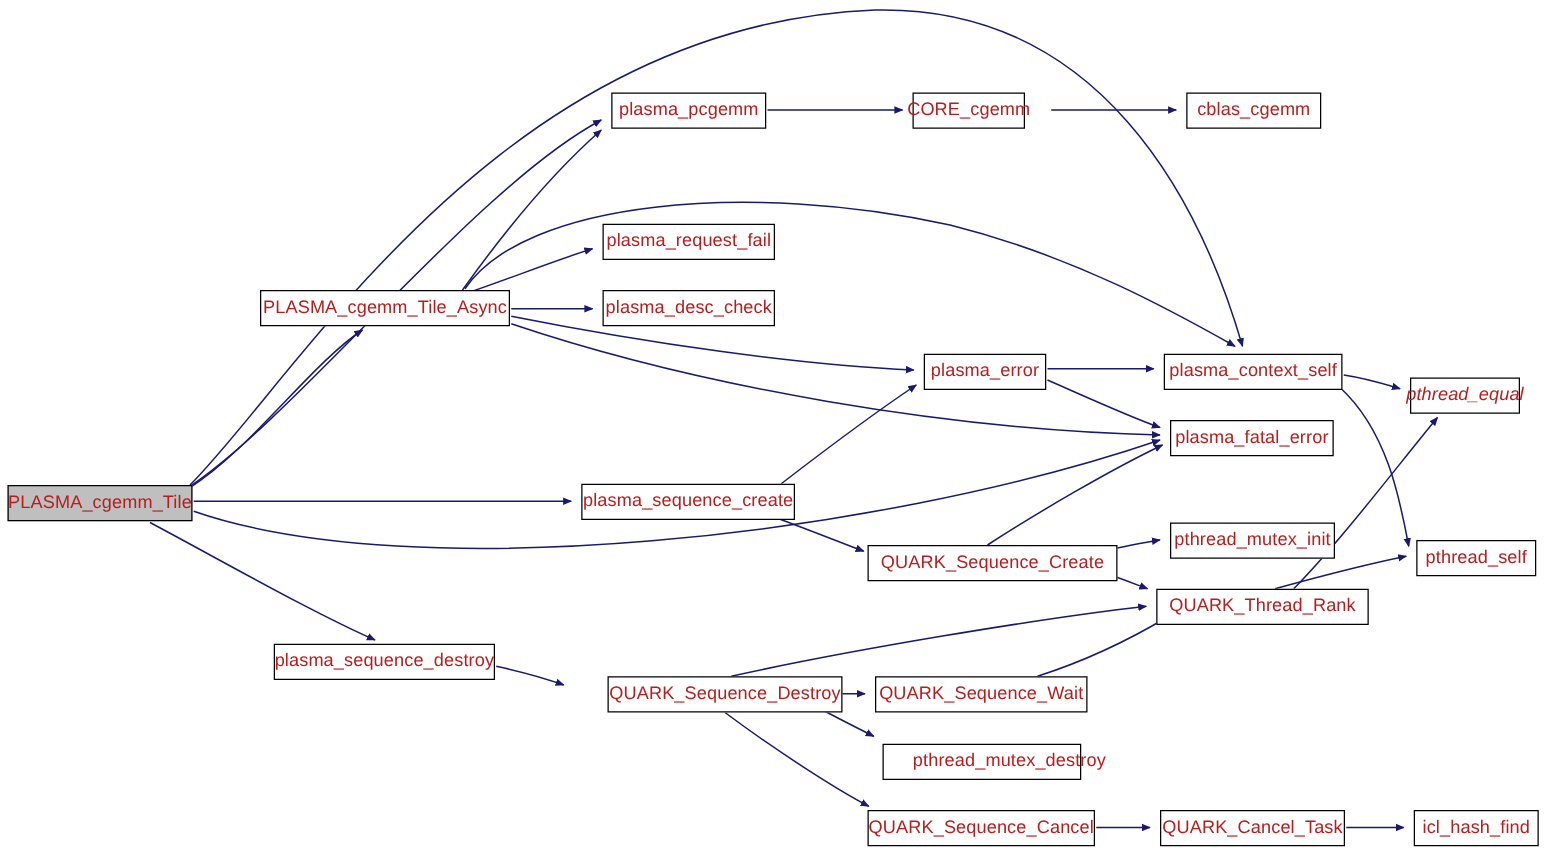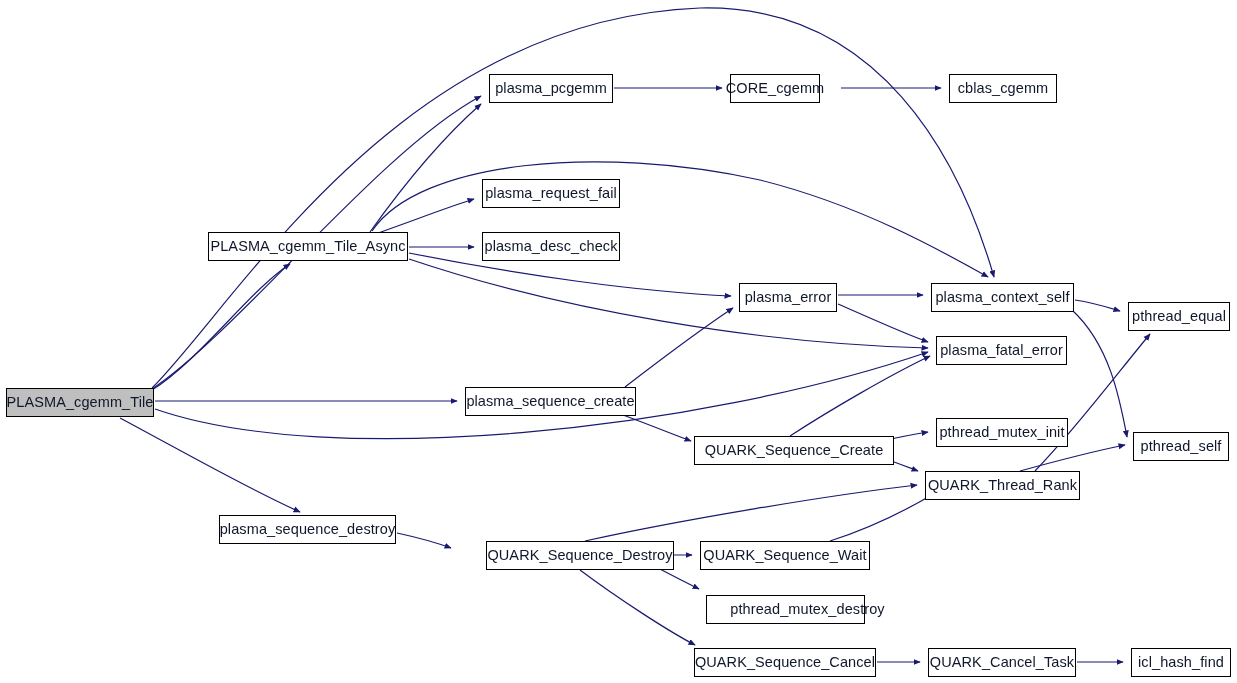--- a/index.html
+++ b/index.html
@@ -21,21 +21,21 @@
     top: 0;
     width: 1237px;
     height: 683px;
     pointer-events: none;
   }
   .node {
     position: absolute;
     box-sizing: border-box;
     border: 1px solid #000000;
     background: #ffffff;
-    color: #0f172a;
+    color: #b91c1c;
     font-size: 14.5px;
     line-height: 1;
     display: flex;
     align-items: center;
     justify-content: center;
     white-space: nowrap;
     letter-spacing: 0.1px;
   }
   .node.highlight {
     background: #bfbfbf;
@@ -118,36 +118,36 @@
       </div>
       <div class="node" style="left: 739px; top: 283px; width: 98px; height: 29px;">
         <span class="node-label">plasma_error</span>
       </div>
       <div class="node" style="left: 931px; top: 283px; width: 143px; height: 29px;">
         <span class="node-label">plasma_context_self</span>
       </div>
       <div class="node" style="left: 936px; top: 336px; width: 131px; height: 29px;">
         <span class="node-label">plasma_fatal_error</span>
       </div>
-      <div class="node" style="left: 1128px; top: 302px; width: 102px; height: 29px;">
+      <div class="node" style="left: 1128px; top: 302px; width: 88px; height: 29px; font-style: italic;">
         <span class="node-label">pthread_equal</span>
       </div>
       <div class="node" style="left: 1133px; top: 432px; width: 96px; height: 29px;">
         <span class="node-label">pthread_self</span>
       </div>
       <div class="node" style="left: 465px; top: 387px; width: 171px; height: 29px;">
         <span class="node-label">plasma_sequence_create</span>
       </div>
       <div class="node" style="left: 694px; top: 436px; width: 200px; height: 29px; align-items: center;">
         <span class="node-label">QUARK_Sequence_Create</span>
       </div>
       <div class="node" style="left: 936px; top: 418px; width: 132px; height: 29px; align-items: center;">
         <span class="node-label">pthread_mutex_init</span>
       </div>
-      <div class="node" style="left: 925px; top: 471px; width: 155px; height: 29px;">
+      <div class="node" style="left: 925px; top: 471px; width: 170px; height: 29px;">
         <span class="node-label">QUARK_Thread_Rank</span>
       </div>
       <div class="node" style="left: 219px; top: 515px; width: 177px; height: 29px;">
         <span class="node-label">plasma_sequence_destroy</span>
       </div>
       <div class="node" style="left: 458px; top: 541px; width: 188px; height: 29px; margin-left: 28px;">
         <span class="node-label">QUARK_Sequence_Destroy</span>
       </div>
       <div class="node" style="left: 700px; top: 541px; width: 170px; height: 29px; text-align: center;">
         <span class="node-label">QUARK_Sequence_Wait</span>

